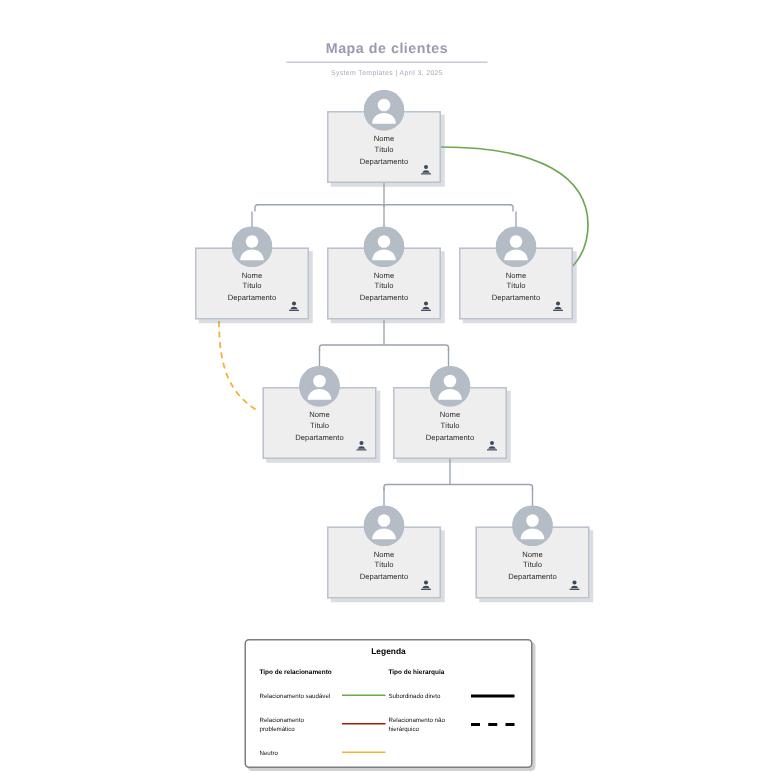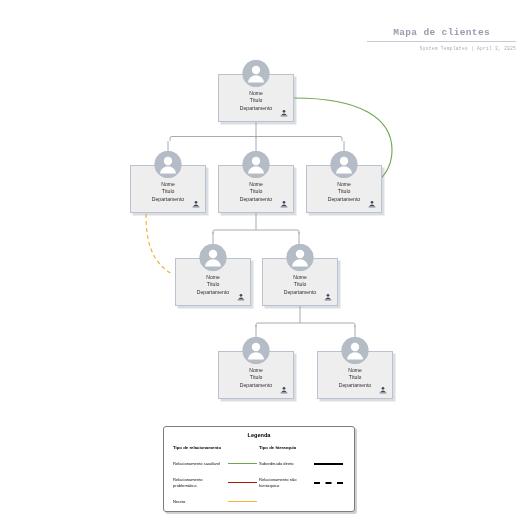--- a/index.html
+++ b/index.html
@@ -12,22 +12,21 @@
   #canvas {
     position: relative;
     width: 516px; height: 516px;
     background: #ffffff;
   }
 
   
   .header {
     position: absolute;
     left: 0; right: 0; top: 22px;
-    text-align: right;
-    font-family: Liberation Mono, monospace;
+    text-align: center;
   }
   .doc-title {
     display: inline-block;
     font-size: 9.5px;
     font-weight: bold;
     letter-spacing: .35px;
     color: #9a9ab0;
     padding: 0 26px 3px 26px;
     border-bottom: 1px solid #c9c9d6;
   }

